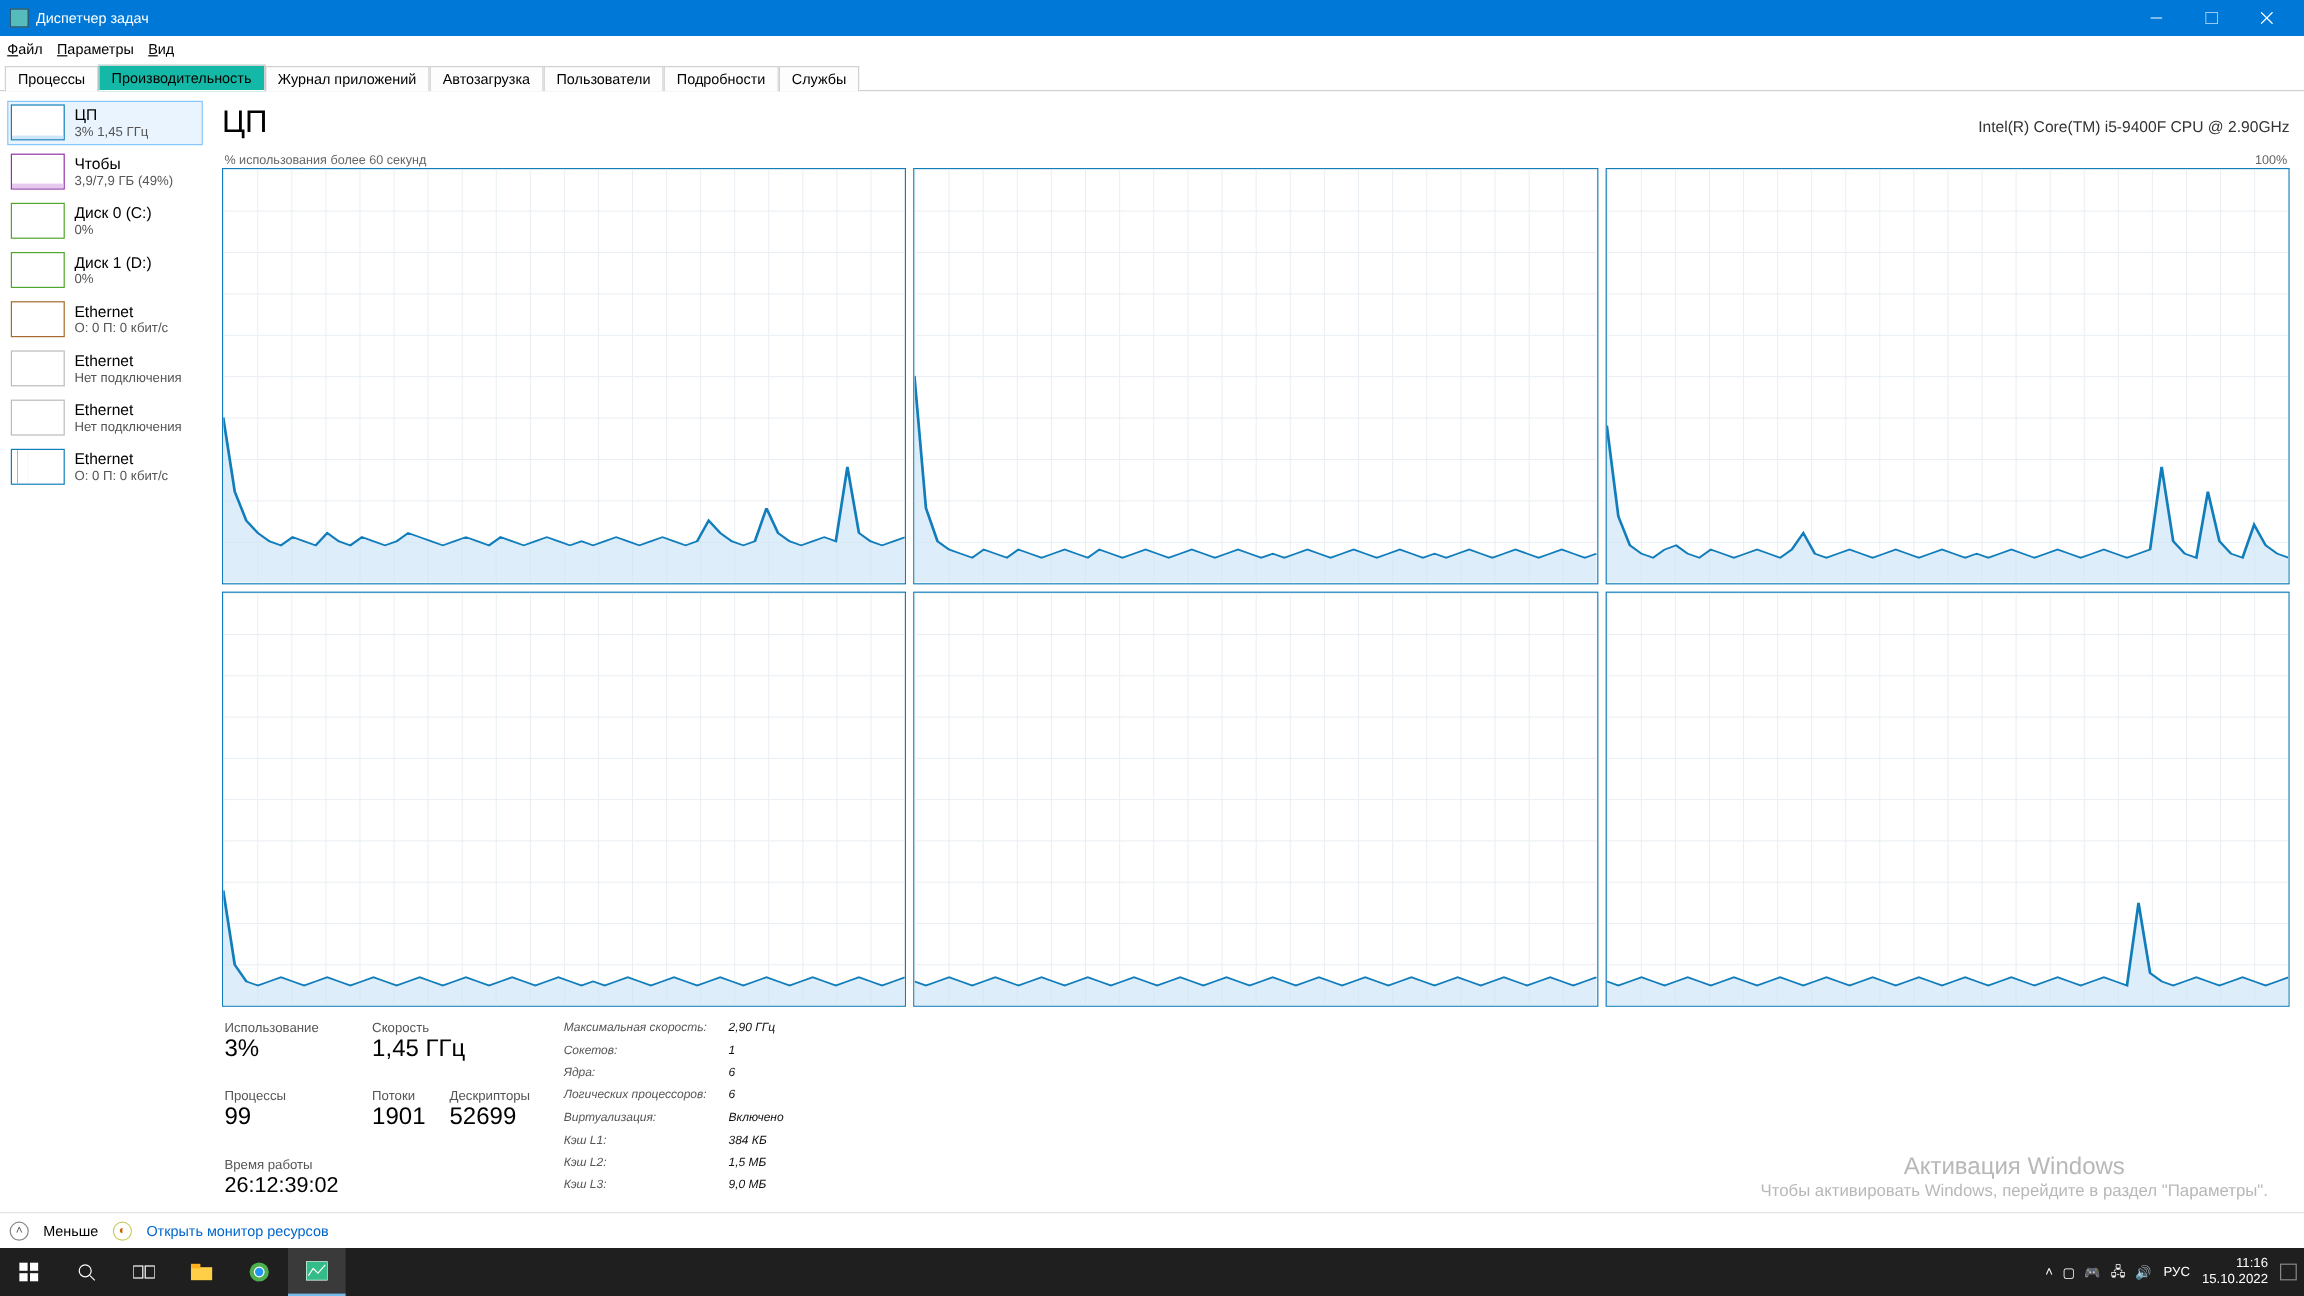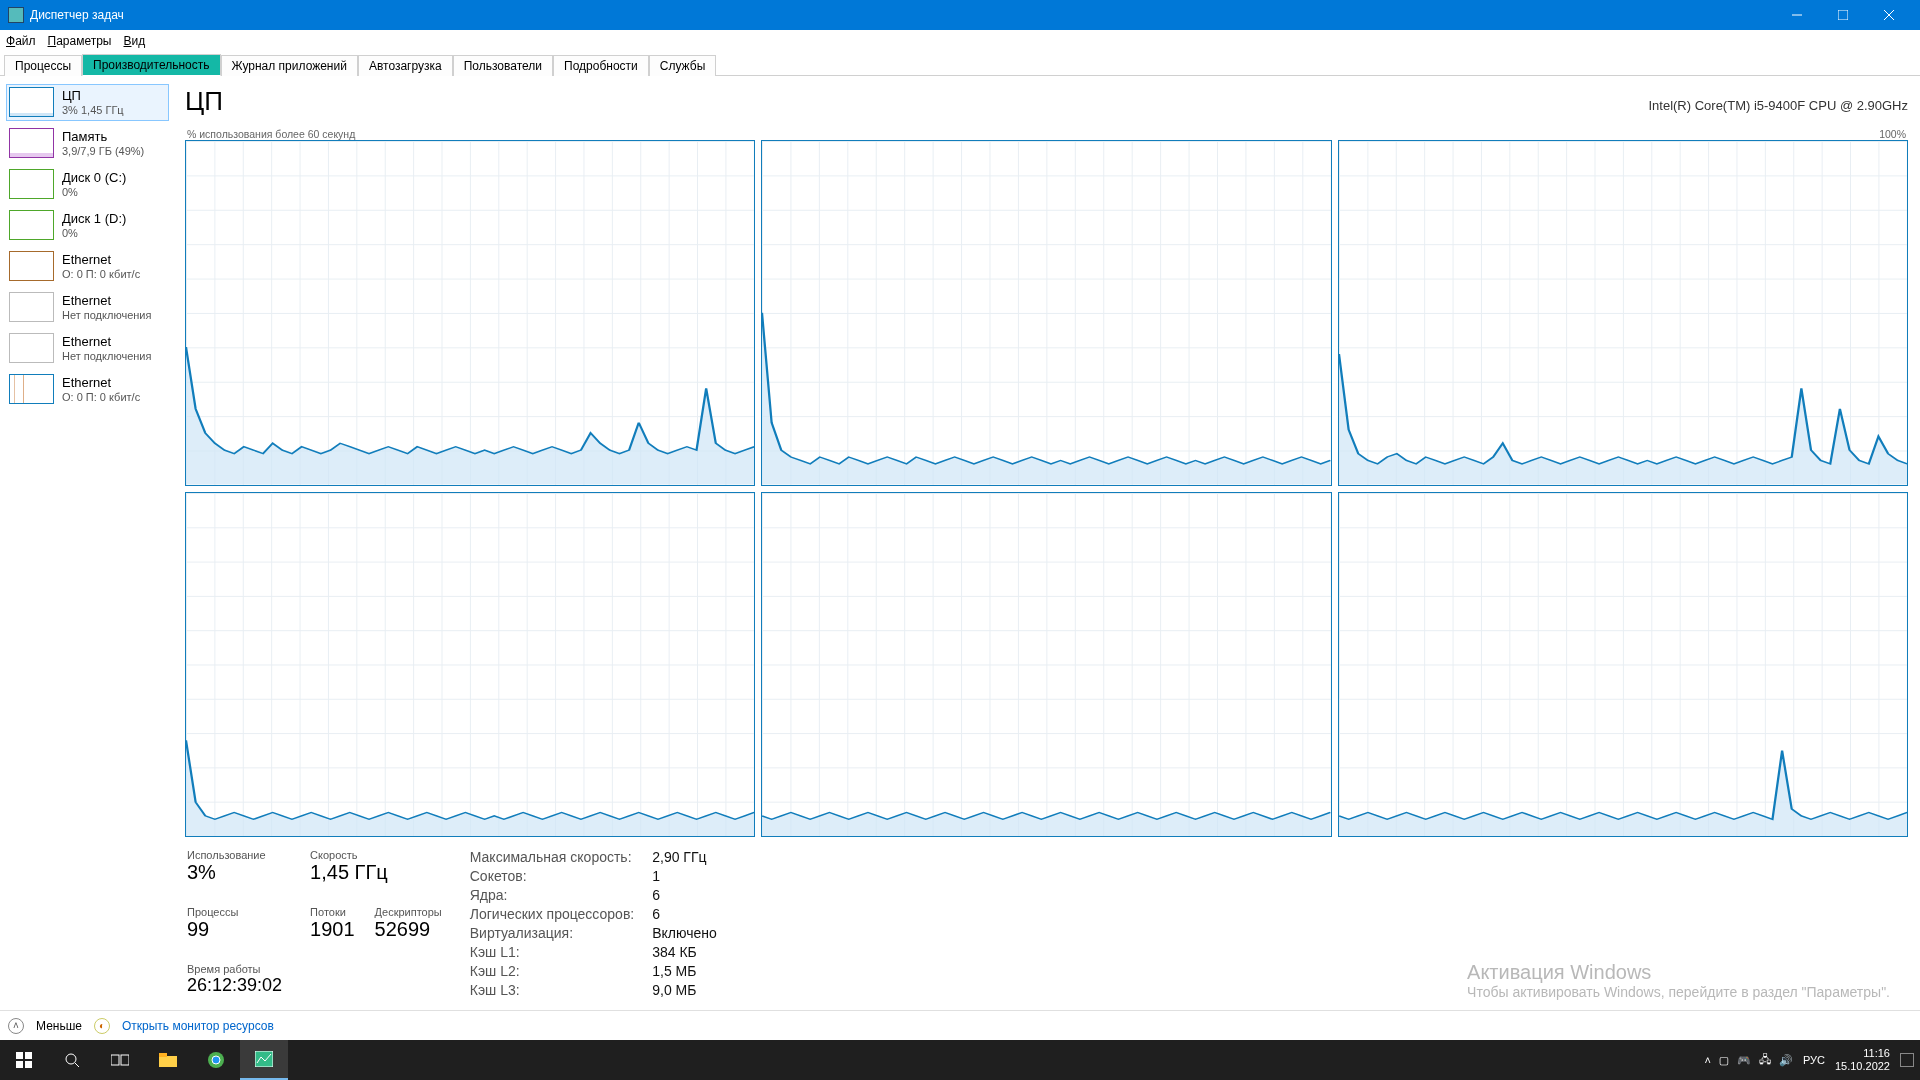--- a/index.html
+++ b/index.html
@@ -38,23 +38,23 @@
 .chart-label { font-size:10.5px; color:#666; display:flex; justify-content:space-between; margin-top:11px; padding:0 2px;}
 .grid6 { display:grid; grid-template-columns:repeat(3,1fr); grid-template-rows:repeat(2,1fr); gap:6px; flex:1; min-height:0;}
 .chart { border:1px solid #117dbb; position:relative; overflow:hidden; background:#fff;}
 .chart::before{content:"";position:absolute;inset:0;background-image:linear-gradient(to right,#e8eef3 1px,transparent 1px),linear-gradient(to bottom,#e8eef3 1px,transparent 1px);background-size:calc(100%/20) calc(100%/10);}
 .chart svg{position:absolute;inset:0;width:100%;height:100%;}
 .stats { display:flex; gap:28px; padding:12px 2px 8px 2px; font-size:12px;}
 .stat-col { display:flex; flex-direction:column; gap:22px;}
 .stat-lbl { font-size:11px; color:#555;}
 .stat-val { font-size:20px;}
 .stat-row-sm { display:flex; gap:20px;}
-.kv-table { font-size:14px; color:#555; display:grid; grid-template-columns:auto auto; column-gap:18px; row-gap:3px;}
+.kv-table { font-size:10px; color:#555; display:grid; grid-template-columns:auto auto; column-gap:18px; row-gap:3px;font-style:italic;}
 .kv-table .v { color:#111;}
-.watermark{position:absolute;right:30px;bottom:80px;color:#b8b8b8;font-size:14px;text-align:left;}
+.watermark{position:absolute;right:30px;bottom:80px;color:#b8b8b8;font-size:14px;text-align:center;}
 .watermark .h{font-size:20px;}
 .footer { height:30px; border-top:1px solid #e0e0e0; display:flex; align-items:center; gap:12px; padding:0 8px; font-size:12px;}
 .footer .circ{width:16px;height:16px;border:1px solid #888;border-radius:50%;display:flex;align-items:center;justify-content:center;font-size:10px;color:#555;}
 .footer .link{color:#0066cc;}
 .taskbar { height:40px; background:#1f1f1f; display:flex; align-items:center; color:#fff; font-size:11px; justify-content:space-between; padding-right:6px;}
 .taskbar-left{display:flex;align-items:center;height:100%;}
 .tbtn{width:48px;height:40px;display:flex;align-items:center;justify-content:center;}
 .tbtn.active{background:#3a3a3a;border-bottom:2px solid #76b9ed;}
 .taskbar-right{display:flex;align-items:center;gap:10px;}
 .tray-icons{display:flex;align-items:center;gap:8px;color:#fff;}
@@ -106,21 +106,21 @@
         <div class="side-item selected">
           <div class="thumb cpu"></div>
           <div class="side-text">
             <div class="h">ЦП</div>
             <div class="s">3% 1,45 ГГц</div>
           </div>
         </div>
         <div class="side-item">
           <div class="thumb mem"></div>
           <div class="side-text">
-            <div class="h">Память</div>
+            <div class="h">Чтобы</div>
             <div class="s">3,9/7,9 ГБ (49%)</div>
           </div>
         </div>
         <div class="side-item">
           <div class="thumb disk"></div>
           <div class="side-text">
             <div class="h">Диск 0 (C:)</div>
             <div class="s">0%</div>
           </div>
         </div>

